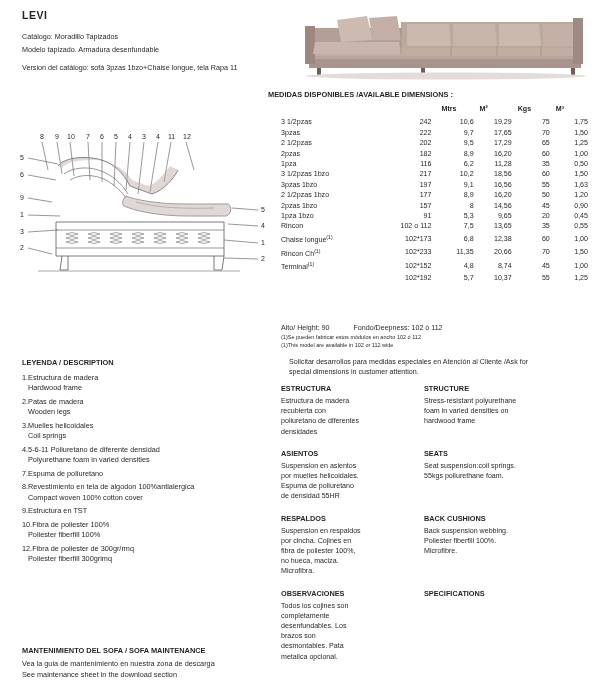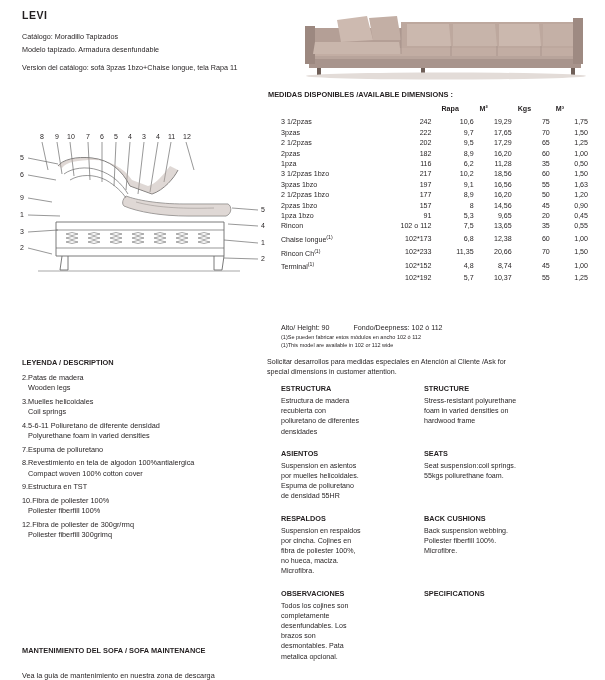--- a/index.html
+++ b/index.html
@@ -33,21 +33,21 @@
 
   
   .legend { position: absolute; left: 22px; top: 358px; width: 252px; }
   .legend-title { font-weight: bold; font-size: 7.4px; margin-bottom: 6px; }
   .legend ol { list-style: none; margin: 0; padding: 0; }
   .legend li { margin-bottom: 3.5px; line-height: 10.2px; }
   .legend .es { display: block; }
   .legend .en { display: block; padding-left: 6px; }
 
   .maint { position: absolute; left: 22px; top: 646px; width: 260px; }
-  .maint-title { font-weight: bold; font-size: 7.4px; margin-bottom: 16px; }
+  .maint-title { font-weight: bold; font-size: 7.4px; margin-bottom: 4px; }
   .maint-line { line-height: 10.5px; }
 
   
   .photo { position: absolute; left: 281px; top: 2px; width: 305px; height: 80px; }
 
   .dims-title {
     position: absolute; left: 268px; top: 90px;
     font-weight: bold; font-size: 7.4px;
   }
 
@@ -70,21 +70,21 @@
   .altura {
     position: absolute; left: 281px; top: 324px;
     font-size: 7.1px;
   }
   .altura span.sep { display: inline-block; width: 24px; }
   .foot-notes {
     position: absolute; left: 281px; top: 334px;
     font-size: 5.5px; line-height: 7.5px;
   }
   .request {
-    position: absolute; left: 267px; top: 357px; width: 312px;
+    position: absolute; left: 289px; top: 357px; width: 312px;
     font-size: 7.1px; line-height: 10.2px;
   }
 
   
   .specs { position: absolute; left: 281px; top: 384px; width: 320px; }
   .spec-row { display: flex; }
   .spec-col { width: 143px; padding-right: 6px; }
   .spec-col.second { width: 172px; }
   .spec-head { font-weight: bold; font-size: 7.3px; margin-bottom: 3px; }
   .spec-body { font-size: 7.1px; line-height: 10.2px; margin-bottom: 12px; }
@@ -209,20 +209,24 @@
         <path d="M40 36 C44 30 58 26 74 28 C92 30 104 40 112 56 L134 64 C146 60 156 48 160 40 L152 36 C146 44 138 54 130 56 L114 50 C106 38 92 30 76 30 C60 30 48 32 44 38 Z"></path>
         <path d="M108 66 C118 70 140 74 166 74 L210 74 C214 76 214 84 208 86 L170 86 C144 86 120 82 106 76 C104 74 104 70 108 66 Z"></path>
       </g>
     </svg>
   </div>
 
   <div class="legend">
     <div class="legend-title">LEYENDA / DESCRIPTION</div>
     <ol>
       <li>
+        <span class="es"><span>1.</span><span>Estructura de madera</span></span>
+        <span class="en">Hardwood frame</span>
+      </li>
+      <li>
         <span class="es"><span>2.</span><span>Patas de madera</span></span>
         <span class="en">Wooden legs</span>
       </li>
       <li>
         <span class="es"><span>3.</span><span>Muelles helicoidales</span></span>
         <span class="en">Coil springs</span>
       </li>
       <li>
         <span class="es"><span>4.5-6-11</span><span>&nbsp;</span><span>Poliuretano de diferente densidad</span></span>
         <span class="en">Polyurethane foam in varied densities</span>
@@ -303,21 +307,21 @@
     </div>
   </div>
 
   <div class="dims-title">MEDIDAS DISPONIBLES /AVAILABLE DIMENSIONS :</div>
 
   <table class="dims">
     <thead>
       <tr>
         <th class="name"></th>
         <th class="col-cm"></th>
-        <th class="num">Rapa</th>
+        <th class="num">Mtrs</th>
         <th class="num">M²</th>
         <th class="num">Kgs</th>
         <th class="num">M³</th>
       </tr>
     </thead>
     <tbody>
       <tr>
         <td class="name"><span>3 1/2pzas</span></td>
         <td class="col-cm">242</td>
         <td class="num">10,6</td>

